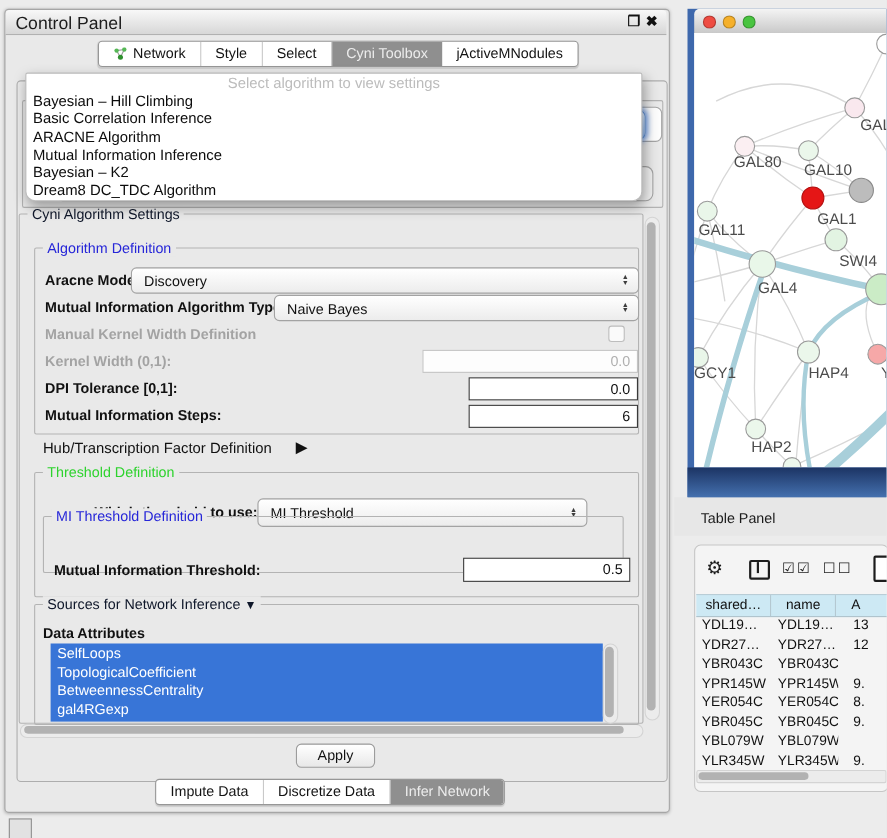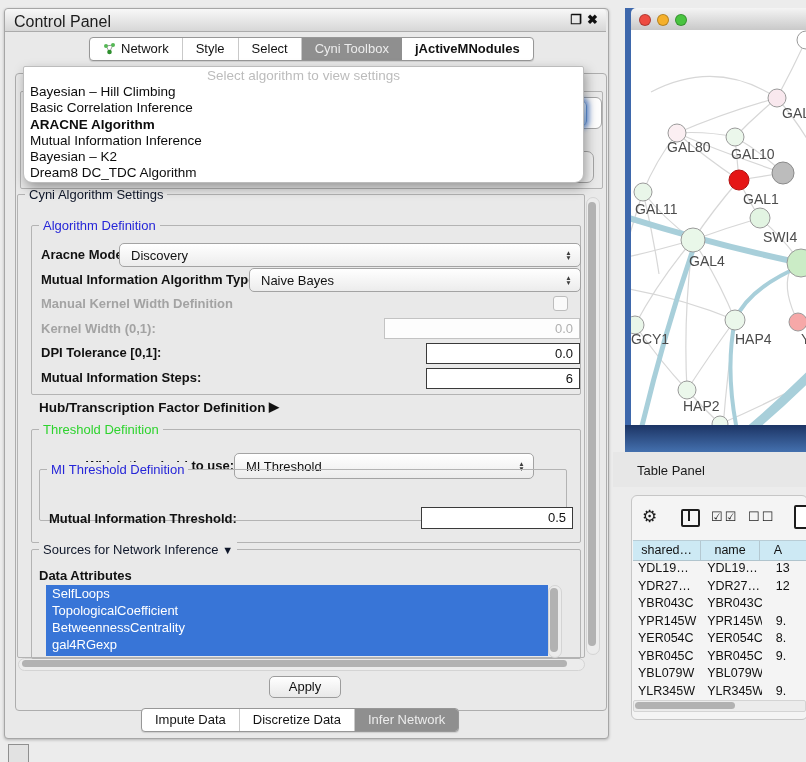--- a/index.html
+++ b/index.html
@@ -13,21 +13,21 @@
        border-bottom:1px solid #ababab;border-radius:4px 4px 0 0}
   .win-title{left:9px;top:4px;font-size:16px;color:#1c1c1c}
   .wbtn{top:3px;font-size:13px;color:#111;font-weight:bold}
   
   .tabstrip{height:22px;display:flex;border:1px solid #979797;border-radius:4px;background:#fff;
        overflow:hidden;box-shadow:0 1px 1px rgba(0,0,0,.12)}
   .tab{padding:3px 13px 0 13px;font-size:13px;color:#131313;border-right:1px solid #c9c9c9;
        white-space:nowrap;display:flex;align-items:flex-start;gap:5px}
   .tab:last-child{border-right:none}
   .tab.sel{background:#8f8f8f;color:#ececec;border-right:none}
-  .tab.bold{font-weight:bold}
+  .tab.bold{font-weight:normal}
   
   .content{left:10px;top:64px;width:590px;height:636px;border:1px solid #adadad;border-radius:4px;background:#e9e9e9}
   .group{border:1px solid #b3b3b3;border-radius:2px}
   .gtitle{position:absolute;background:#e9e9e9;padding:0 4px;font-size:13px;color:#0f172a;white-space:nowrap}
   .t-blue{color:#2626d8}.t-green{color:#2ed32e}
   .lbl{position:absolute;font-size:13px;font-weight:bold;color:#111;white-space:nowrap}
   .lbl.dis{color:#a3a3a3}
   .combo{position:absolute;border:1px solid #a3a3a3;border-radius:5px;background:linear-gradient(#ffffff,#ececec);
        display:flex;align-items:center;font-size:13px;color:#111}
   .combo .val{padding-left:11px;flex:1;white-space:nowrap;overflow:hidden}
@@ -42,21 +42,21 @@
   .attr-list{position:absolute;background:#3875d7;overflow:hidden}
   .attr-item{height:17px;line-height:17px;padding-left:6px;font-size:13px;color:#fff;white-space:nowrap}
   .btn{position:absolute;border:1px solid #9c9c9c;border-radius:5px;background:linear-gradient(#ffffff,#e8e8e8);
        font-size:13px;color:#111;text-align:center;line-height:19px}
   
   .popup{left:18px;top:57px;width:559px;height:115px;background:#fff;border:1px solid #bcbcbc;
        border-radius:2px 2px 9px 9px;box-shadow:2px 5px 12px rgba(0,0,0,.35);z-index:6}
   .popup-ph{position:absolute;top:1px;left:0;right:0;text-align:center;font-size:13.5px;color:#bcbcbc}
   .dd-items{position:absolute;left:0;right:0;top:17px}
   .dd-item{height:16.3px;line-height:16.3px;padding:0 6px;font-size:13.5px;color:#0c0c0c;white-space:nowrap}
-  .dd-item.bold{font-weight:bold}
+  .dd-item.bold{font-weight:normal}
   
   .z1{z-index:1}
   
   .netwin{left:625px;top:8px;width:181px;height:444px;background:#3e68ac;z-index:2}
   .net-titlebar{left:6px;top:0;width:175px;height:22px;background:linear-gradient(#f4f4f4,#c9c9c9);
        border-bottom:1px solid #8f8f8f;border-radius:5px 0 0 0}
   .light{position:absolute;top:6px;width:12px;height:12px;border-radius:50%;border:1px solid rgba(0,0,0,.25);box-sizing:border-box}
   .net-canvas{left:6px;top:22px;width:175px;height:395px;background:#fff;overflow:hidden}
   .net-bottom{left:0;top:417px;width:181px;height:27px;background:linear-gradient(#1c3464,#4470ae)}
   
@@ -161,21 +161,21 @@
   </div>
   <span class="lbl dis" style="left:36px;top:287px">Manual Kernel Width Definition</span>
   <div class="checkbox" style="left:548px;top:287px"></div>
   <span class="lbl dis" style="left:36px;top:312px">Kernel Width (0,1):</span>
   <div class="field dis" style="left:379px;top:309px;width:182px;height:19px;line-height:19px">0.0</div>
   <span class="lbl" style="left:36px;top:336px">DPI Tolerance [0,1]:</span>
   <div class="field" style="left:421px;top:334px;width:140px;height:19px;line-height:19px">0.0</div>
   <span class="lbl" style="left:36px;top:361px">Mutual Information Steps:</span>
   <div class="field" style="left:421px;top:359px;width:140px;height:19px;line-height:19px">6</div>
 
-  <span class="lbl" style="left:34px;top:391px;font-weight:bold;font-size:13.5px">Hub/Transcription Factor Definition</span>
+  <span class="lbl" style="left:34px;top:391px;font-weight:normal;font-size:13.5px">Hub/Transcription Factor Definition</span>
   <span class="lbl" style="left:264px;top:390px;font-size:13px">▶</span>
 
   <div class="abs group" style="left:26px;top:420px;width:548px;height:112px">
     <span class="gtitle t-green" style="left:7px;top:-8px">Threshold Definition</span>
   </div>
   <span class="lbl" style="left:81px;top:449px">Which threshold to use:</span>
   <div class="combo" style="left:229px;top:444px;width:298px;height:24px">
     <span class="val">MI Threshold</span>
     <span class="stepper">
         <span>▲</span>

